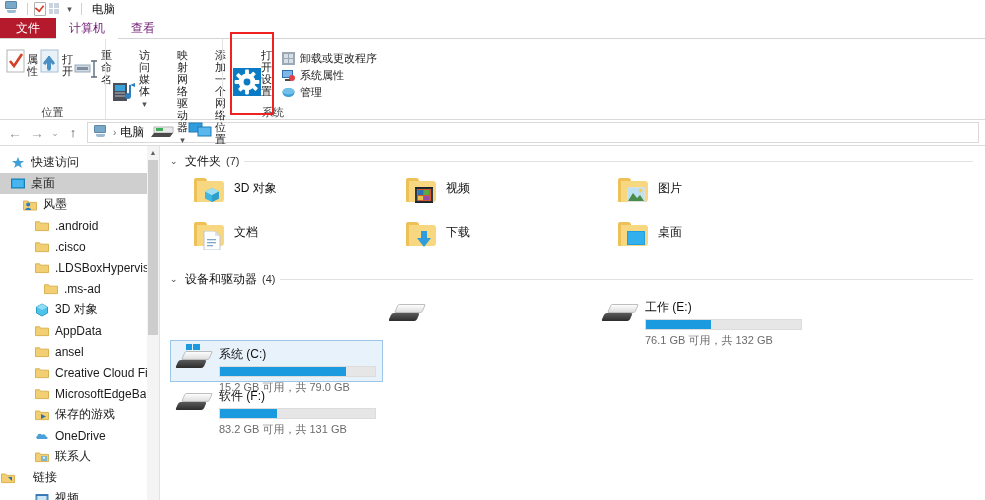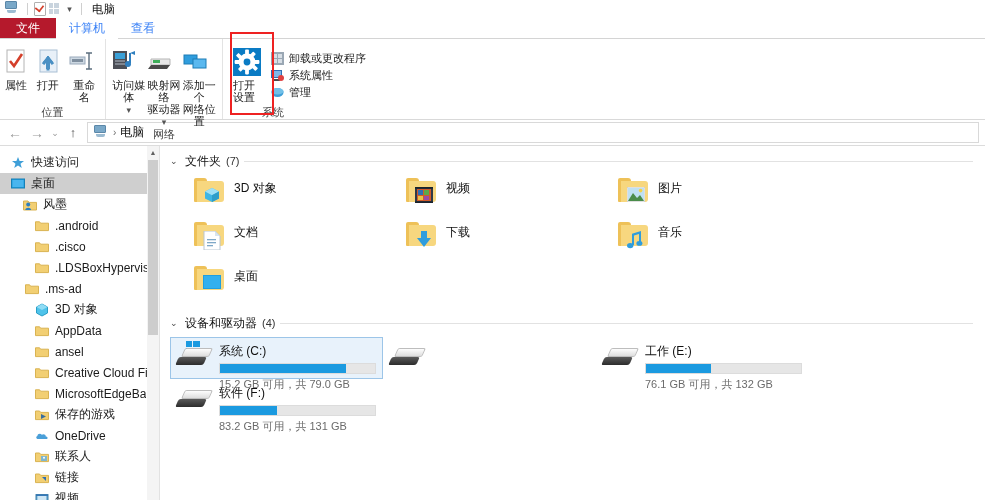--- a/index.html
+++ b/index.html
@@ -42,21 +42,21 @@
   .win-glyph i:nth-child(4){left:5px;top:6px;width:5px;height:5px;}
   .caret-glyph { font-size:9px; color:#555; line-height:1; }
 
   
   .tabstrip {
     height: 21px; display: flex; align-items: stretch;
     background: #ffffff; border-bottom: 1px solid #d4d4d4;
   }
   .tab {
     display:flex; align-items:center; justify-content:center;
-    padding: 0 13px; font-size: 12px; color:#3b82f6; cursor:default;
+    padding: 0 13px; font-size: 12px; color:#701a75; cursor:default;
     position:relative;
   }
   .tab.file { background:#b5192c; color:#ffffff; font-size:12px; padding:0 16px; }
   .tab.active { background:#ffffff; }
   .tab.active::after{
     content:""; position:absolute; left:0; right:0; bottom:-1px; height:1px; background:#fff;
   }
 
   
   .ribbon {
@@ -65,21 +65,21 @@
     display: flex; align-items: stretch; position: relative;
   }
   .rgroup { display:flex; flex-direction:column; position:relative; padding-top:4px;}
   .rgroup + .rgroup { border-left: 1px solid #e3e3e3; }
   .rgroup .items { display:flex; align-items:flex-start; flex:1; padding:0 5px; }
   .rgroup .glabel {
     text-align:center; font-size:11px; color:#444; padding-bottom:2px; height:14px; line-height:14px;
   }
 
   .bigbtn {
-    width: 48px; display:flex; flex-direction:column; align-items:flex-start;
+    width: 48px; display:flex; flex-direction:row; align-items:flex-end;
     padding-top:4px; cursor:default;
   }
   .bigbtn .ico { height:30px; display:flex; align-items:center; justify-content:center; }
   .bigbtn .lbl { font-size:11px; color:#222; text-align:center; line-height:12px; margin-top:2px; }
 
   .smallrow { display:flex; align-items:flex-end; height:17px; padding:0 3px; cursor:default; }
   .smallrow .sico { width:15px; height:15px; margin-right:4px; display:flex; align-items:center; justify-content:center; }
   .smallrow .slbl { font-size:11px; color:#1a1a1a; white-space:nowrap; }
 
   
@@ -152,21 +152,21 @@
                  background:#f7d77f; border-radius:1px 3px 3px 1px;
                  border-left:3px solid #eec158; }
   .fold .emb { position:absolute; left:9px; top:9px; width:18px; height:15px; }
 
   
   .drivegrid { display:flex; flex-wrap:wrap; padding-top:5px; }
   .drive-tile {
     width: 213px; height: 42px; display:flex; align-items:flex-start;
     padding:4px 6px 0 6px; cursor:default; border:1px solid transparent;
   }
-  .drive-tile.selected { background:#e8f2fb; border:1px solid #9cc5e8; }
+  .drive-tile.selected { background:#e8f2fb; border:1px solid #9cc5e8;margin-top:47px; }
   .drive-tile .dico { width:36px; height:30px; margin-right:6px; flex:0 0 36px; position:relative; }
   .drive-tile .dinfo { flex:1; padding-top:1px; }
   .drive-tile .dname { font-size:12px; color:#111; white-space:nowrap; margin-bottom:3px; }
   .bar-outer { height:11px; background:#e6e6e6; border:1px solid #dcdcdc; position:relative; }
   .bar-fill { position:absolute; left:0; top:0; bottom:0; background:#1b9ae0; }
   .dfree { font-size:11px; color:#6b6b6b; margin-top:3px; white-space:nowrap; }
 
   
   .hdd { position:absolute; left:0; top:6px; width:34px; height:19px; }
   .hdd .top { position:absolute; left:6px; top:0; width:28px; height:9px;
@@ -443,21 +443,21 @@
             <span class="tlabel">.cisco</span>
           </div>
           <div class="tnode" style="padding-left: 34px;">
             <span class="tico">
               <svg width="14" height="14" viewBox="0 0 14 14">
                 <path d="M0.5 2.8 L4.6 2.8 L5.6 4.2 L13.5 4.2 L13.5 11.6 L0.5 11.6 Z" fill="#f2cf73" stroke="#d9b352"></path>
               </svg>
             </span>
             <span class="tlabel">.LDSBoxHypervis</span>
           </div>
-          <div class="tnode" style="padding-left: 24px;">
+          <div class="tnode" style="padding-left: 43px;">
             <span class="tico">
               <svg width="14" height="14" viewBox="0 0 14 14">
                 <path d="M0.5 2.8 L4.6 2.8 L5.6 4.2 L13.5 4.2 L13.5 11.6 L0.5 11.6 Z" fill="#f2cf73" stroke="#d9b352"></path>
               </svg>
             </span>
             <span class="tlabel">.ms-ad</span>
           </div>
           <div class="tnode" style="padding-left: 34px;">
             <span class="tico">
               <svg width="14" height="14" viewBox="0 0 14 14">
@@ -519,21 +519,21 @@
           <div class="tnode" style="padding-left: 34px;">
             <span class="tico">
               <svg width="14" height="14" viewBox="0 0 14 14">
                 <path d="M0.5 3 L4.6 3 L5.6 4.4 L13.5 4.4 L13.5 11.6 L0.5 11.6 Z" fill="#f2cf73" stroke="#d9b352"></path>
                 <rect x="6" y="6" width="6" height="5" fill="#7fb6cf"></rect>
                 <circle cx="9" cy="7.8" r="1" fill="#fff"></circle>
               </svg>
             </span>
             <span class="tlabel">联系人</span>
           </div>
-          <div class="tnode" style="padding-left: 34px;">
+          <div class="tnode" style=" gap: 12px;">
             <span class="tico">
               <svg width="14" height="14" viewBox="0 0 14 14">
                 <path d="M0.5 3 L4.6 3 L5.6 4.4 L13.5 4.4 L13.5 11.6 L0.5 11.6 Z" fill="#f2cf73" stroke="#d9b352"></path>
                 <path d="M7 6 L11 6 L11 10 Z" fill="#2f6fb4"></path>
               </svg>
             </span>
             <span class="tlabel">链接</span>
           </div>
           <div class="tnode" style="padding-left: 34px;">
             <span class="tico">
@@ -636,34 +636,20 @@
                   </svg></span>
               </span>
             </span>
             <span class="flabel">下载</span>
           </div>
           <div class="folder-tile">
             <span class="fico">
               <span class="fold">
                 <span class="back"></span>
                 <span class="body2"></span>
-                <span class="emb"><svg width="18" height="18" viewBox="0 0 18 18">
-                    <path d="M14 0 L14 12 L12 12 L12 3 L7 4.4 L7 14 L5 14 L5 2.8 Z" fill="#2f9ddd"></path>
-                    <ellipse cx="3.2" cy="14.6" rx="3.2" ry="2.6" fill="#2f9ddd"></ellipse>
-                    <ellipse cx="12.4" cy="12.4" rx="3" ry="2.4" fill="#2f9ddd"></ellipse>
-                  </svg></span>
-              </span>
-            </span>
-            <span class="flabel">音乐</span>
-          </div>
-          <div class="folder-tile">
-            <span class="fico">
-              <span class="fold">
-                <span class="back"></span>
-                <span class="body2"></span>
                 <span class="emb"><svg width="18" height="14" viewBox="0 0 18 14">
                     <rect x="0" y="0" width="18" height="14" fill="#1f9fe0"></rect>
                     <rect x="1" y="1" width="16" height="12" fill="#32b0ee"></rect>
                   </svg></span>
               </span>
             </span>
             <span class="flabel">桌面</span>
           </div>
         </div>
 

